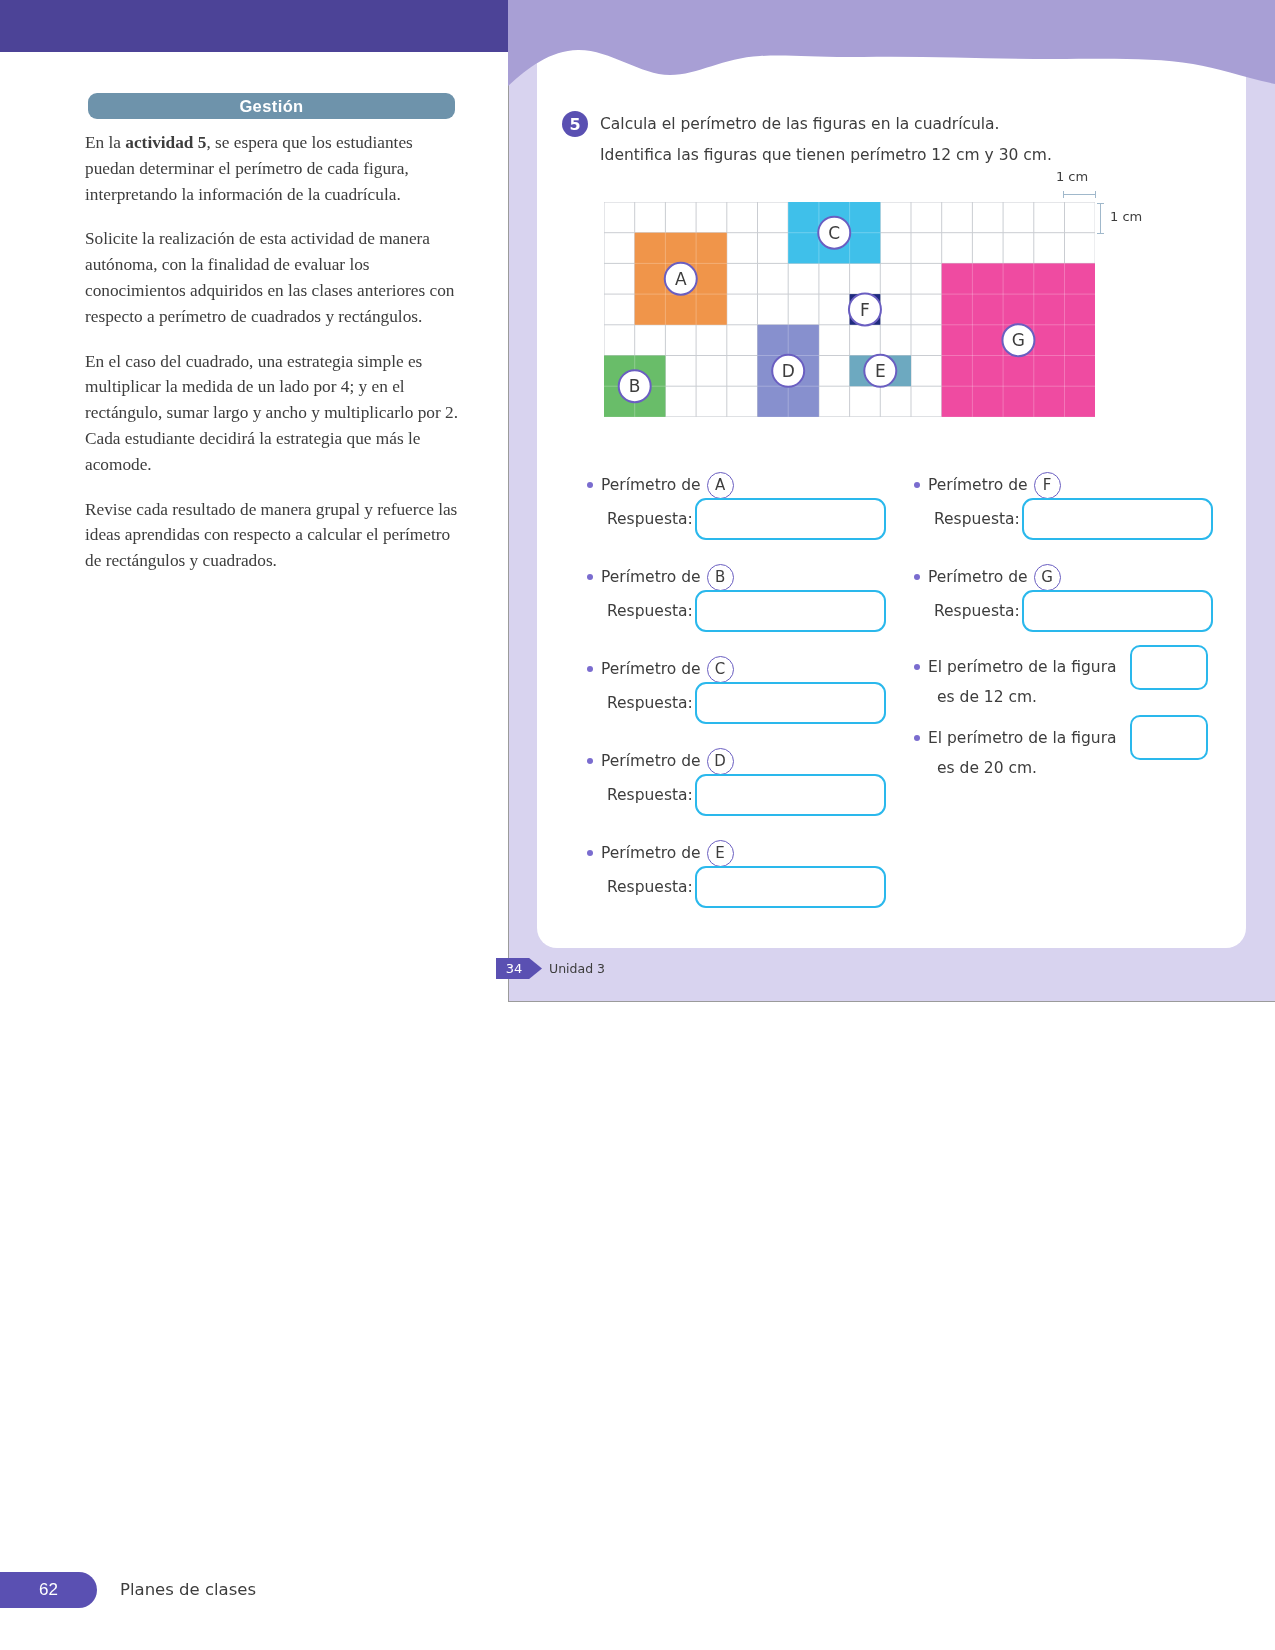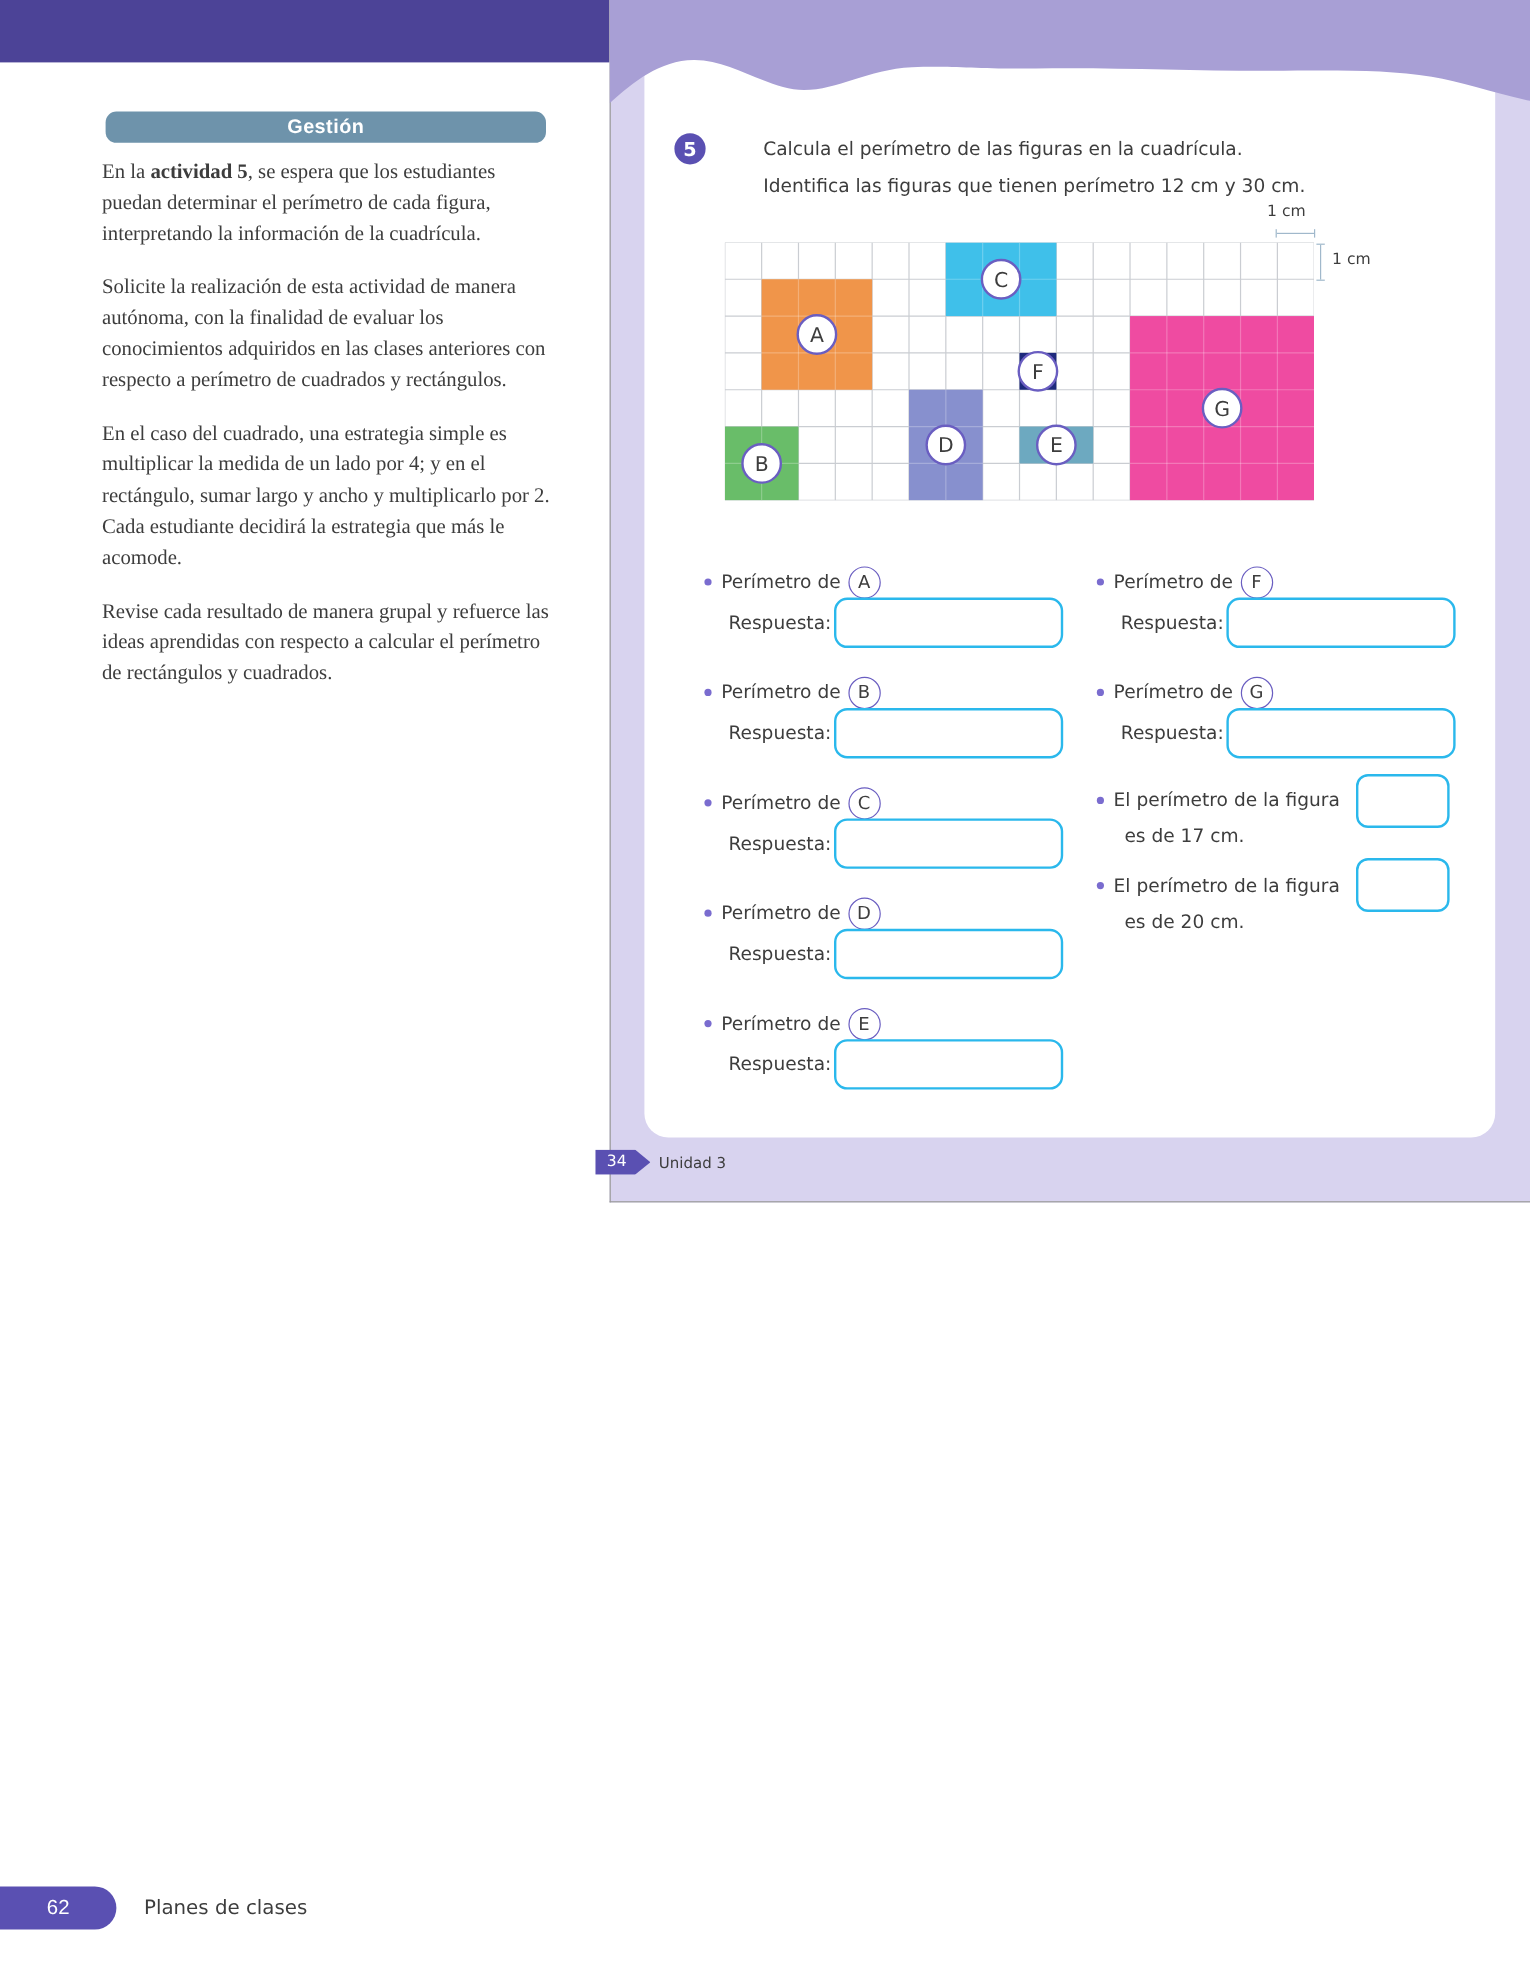--- a/index.html
+++ b/index.html
@@ -24,21 +24,21 @@
   .book-page{position:absolute;left:508px;top:0;width:767px;height:1002px;background:var(--c-panel-light);
     border-left:1px solid #9b9b9b;border-bottom:1px solid #9b9b9b;box-sizing:border-box;}
   .card{position:absolute;left:537px;top:0;width:709px;height:948px;background:#ffffff;border-radius:0 0 20px 20px;z-index:1;}
   .wave{position:absolute;left:508px;top:0;width:767px;height:90px;z-index:2;}
   .content{z-index:3;}
 
   
   .act-num{position:absolute;left:562px;top:111px;width:26px;height:26px;border-radius:50%;
     background:var(--c-accent-purple);color:#fff;display:flex;align-items:center;justify-content:center;
     font-size:16px;font-weight:bold;z-index:3;}
-  .act-line{position:absolute;left:636px;height:26px;display:flex;align-items:center;
+  .act-line{position:absolute;left:600px;height:26px;display:flex;align-items:center;
     font-size:15.5px;color:var(--c-text);z-index:3;white-space:nowrap;}
 
   
   .grid-wrap{position:absolute;left:604px;top:202px;z-index:3;}
   .cm-label{position:absolute;font-size:13px;color:var(--c-text);z-index:3;}
   .hbracket{position:absolute;left:1063px;top:191px;width:31px;height:7px;z-index:3;
     border-left:1px solid var(--c-bracket);border-right:1px solid var(--c-bracket);}
   .hbracket::after{content:"";position:absolute;left:0;right:0;top:3px;border-top:1px solid var(--c-bracket);}
   .vbracket{position:absolute;left:1097px;top:203px;width:7px;height:29px;z-index:3;
     border-top:1px solid var(--c-bracket);border-bottom:1px solid var(--c-bracket);}
@@ -252,21 +252,21 @@
     <span class="answer-label">Respuesta:</span>
     <input class="answer-box" value="" style="">
   </div>
 </div>
 
 <div class="id-item book-font" style="left:912px;top:654px;">
   <div class="q-row1">
     <span class="bullet"></span>
     <span class="q-label">El perímetro de la figura</span>
   </div>
-  <div class="id-line2">es de 17 cm.</div>
+  <div class="id-line2">es de 12 cm.</div>
   <input class="id-box" style="left: 218px; top: -9px;" value="">
 </div>
 <div class="id-item book-font" style="left:912px;top:725px;">
   <div class="q-row1">
     <span class="bullet"></span>
     <span class="q-label">El perímetro de la figura</span>
   </div>
   <div class="id-line2">es de 20 cm.</div>
   <input class="id-box" style="left: 218px; top: -10px;" value="">
 </div>

